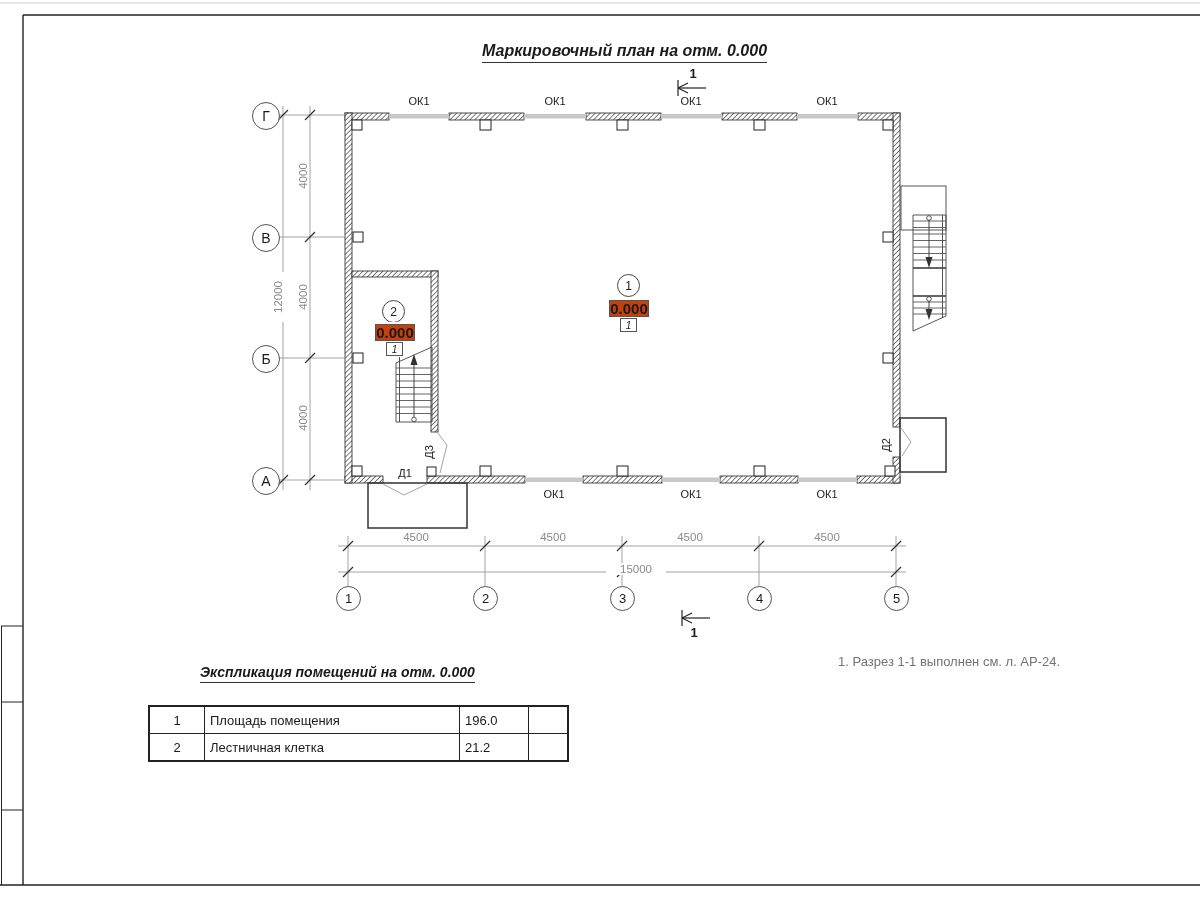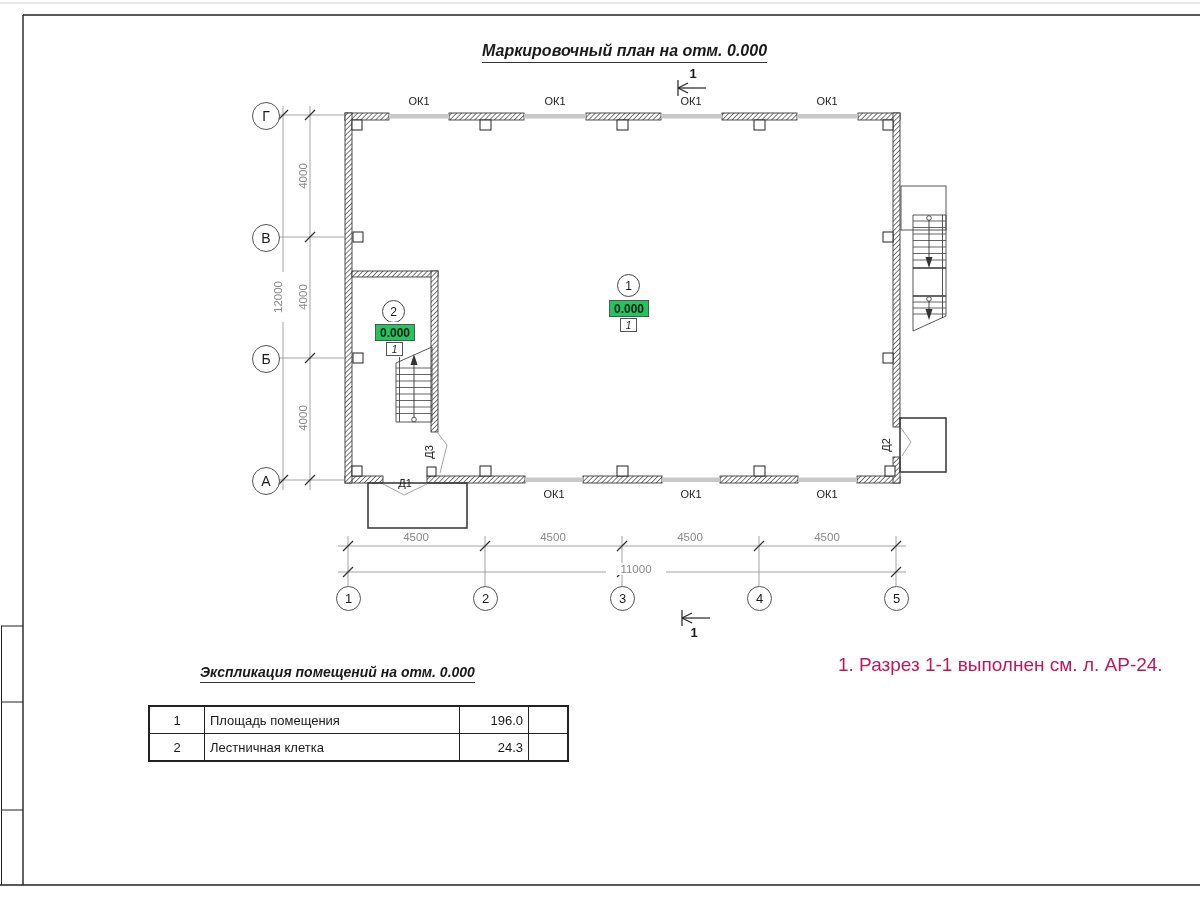--- a/index.html
+++ b/index.html
@@ -9,38 +9,38 @@
   .lbl{position:absolute;z-index:2;text-align:center;white-space:nowrap;}
   .ok{font-size:11px;color:#222;width:40px;}
   .dimtxt{font-size:11.5px;color:#8a8a8a;width:60px;}
   .rot{transform:rotate(-90deg);transform-origin:center center;}
   .bubble{position:absolute;z-index:2;border:1px solid #555;border-radius:50%;
           display:flex;align-items:center;justify-content:center;background:#fff;color:#1a1a1a;}
   .bubble.row{width:26px;height:26px;font-size:14px;}
   .bubble.col{width:23px;height:23px;font-size:13px;}
   .roomcircle{position:absolute;z-index:2;width:21px;height:21px;border:1px solid #444;border-radius:50%;
           display:flex;align-items:center;justify-content:center;font-size:12px;background:#fff;}
-  .elevbox{position:absolute;z-index:2;border:1px solid #555;background:#22c55e;box-shadow:0 0 0 2px #fff;
-          font-size:12px;font-weight:600;display:flex;align-items:center;justify-content:center;}
+  .elevbox{position:absolute;z-index:2;border:1px solid #555;background:#c2410c;box-shadow:0 0 0 2px #fff;
+          font-size:15px;font-weight:600;display:flex;align-items:center;justify-content:center;}
   .typebox{position:absolute;z-index:2;border:1px solid #555;background:#fff;font-size:10px;font-style:italic;
           display:flex;align-items:center;justify-content:center;}
   .drawtitle{position:absolute;z-index:2;font-size:16px;font-weight:bold;font-style:italic;
           border-bottom:1.3px solid #333;padding-bottom:2px;white-space:nowrap;}
   .tabletitle{position:absolute;z-index:2;font-size:14px;font-weight:bold;font-style:italic;
           border-bottom:1.2px solid #333;padding-bottom:2px;white-space:nowrap;}
   .doorlbl{font-size:11px;color:#222;width:40px;}
   .secnum{font-size:13px;font-weight:bold;width:20px;}
-  .note{position:absolute;z-index:2;font-size:19px;color:#be185d;white-space:nowrap;}
+  .note{position:absolute;z-index:2;font-size:13px;color:#737373;white-space:nowrap;}
   
   #expl{position:absolute;left:148px;top:705px;z-index:2;border:2px solid #222;background:#fff;
         border-collapse:collapse;table-layout:fixed;font-size:13px;color:#1a1a1a;}
   #expl td{border:1px solid #222;padding:0 5px;vertical-align:middle;overflow:hidden;}
   #expl .c-num{width:44px;text-align:center;}
   #expl .c-name{width:244px;text-align:left;}
-  #expl .c-area{width:58px;text-align:right;}
+  #expl .c-area{width:58px;text-align:left;}
   #expl .c-cat{width:28px;text-align:center;font-size:12.5px;line-height:1.1;}
   #expl tr.hdr td{height:45px;text-align:center;line-height:1.15;}
   #expl tr.data td{height:26px;}
   #expl tr.hdr td{border-bottom:2px solid #222;}
   #expl tr.total td{border-top:2px solid #222;height:25px;}
   #expl tr.total .c-name{text-align:right;}
 </style>
 </head>
 <body>
 
@@ -225,21 +225,21 @@
 
 <div class="lbl ok" style="left:399px;top:95px;">ОК1</div>
 <div class="lbl ok" style="left:535px;top:95px;">ОК1</div>
 <div class="lbl ok" style="left:671px;top:95px;">ОК1</div>
 <div class="lbl ok" style="left:807px;top:95px;">ОК1</div>
 
 <div class="lbl ok" style="left:534px;top:488px;">ОК1</div>
 <div class="lbl ok" style="left:671px;top:488px;">ОК1</div>
 <div class="lbl ok" style="left:807px;top:488px;">ОК1</div>
 
-<div class="lbl doorlbl" style="left:385px;top:477px;">Д1</div>
+<div class="lbl doorlbl" style="left:385px;top:467px;">Д1</div>
 <div class="lbl doorlbl rot" style="left:409px;top:446px;">Д3</div>
 <div class="lbl doorlbl rot" style="left:866px;top:439px;">Д2</div>
 
 <div class="lbl secnum" style="left:683px;top:66px;">1</div>
 <div class="lbl secnum" style="left:684px;top:625px;">1</div>
 
 <div class="roomcircle" style="left:617px;top:274px;">1</div>
 <div class="elevbox" style="left:609px;top:300px;width:38px;height:15px;">0.000</div>
 <div class="typebox" style="left:620px;top:318px;width:15px;height:12px;">1</div>
 
@@ -255,37 +255,37 @@
 <div class="bubble col" style="left:336px;top:586px;">1</div>
 <div class="bubble col" style="left:473px;top:586px;">2</div>
 <div class="bubble col" style="left:610px;top:586px;">3</div>
 <div class="bubble col" style="left:747px;top:586px;">4</div>
 <div class="bubble col" style="left:884px;top:586px;">5</div>
 
 <div class="lbl dimtxt" style="left:386px;top:531px;">4500</div>
 <div class="lbl dimtxt" style="left:523px;top:531px;">4500</div>
 <div class="lbl dimtxt" style="left:660px;top:531px;">4500</div>
 <div class="lbl dimtxt" style="left:797px;top:531px;">4500</div>
-<div class="lbl dimtxt" style="left:606px;top:563px;background:#fff;">11000</div>
+<div class="lbl dimtxt" style="left:606px;top:563px;background:#fff;">15000</div>
 
 <div class="lbl dimtxt rot" style="left:283px;top:170px;width:40px;">4000</div>
 <div class="lbl dimtxt rot" style="left:283px;top:291px;width:40px;">4000</div>
 <div class="lbl dimtxt rot" style="left:283px;top:412px;width:40px;">4000</div>
 <div class="lbl dimtxt rot" style="left:253px;top:291px;width:50px;background:#fff;">12000</div>
 
 <table id="expl">
   <tbody>
   <tr class="data">
     <td class="c-num">1</td>
     <td class="c-name">Площадь помещения</td>
     <td class="c-area">196.0</td>
     <td class="c-cat"></td>
   </tr>
   <tr class="data">
     <td class="c-num">2</td>
     <td class="c-name">Лестничная клетка</td>
-    <td class="c-area">24.3</td>
+    <td class="c-area">21.2</td>
     <td class="c-cat"></td>
   </tr>
 </tbody>
     </table>
 
 </div>
 
 </body></html>

